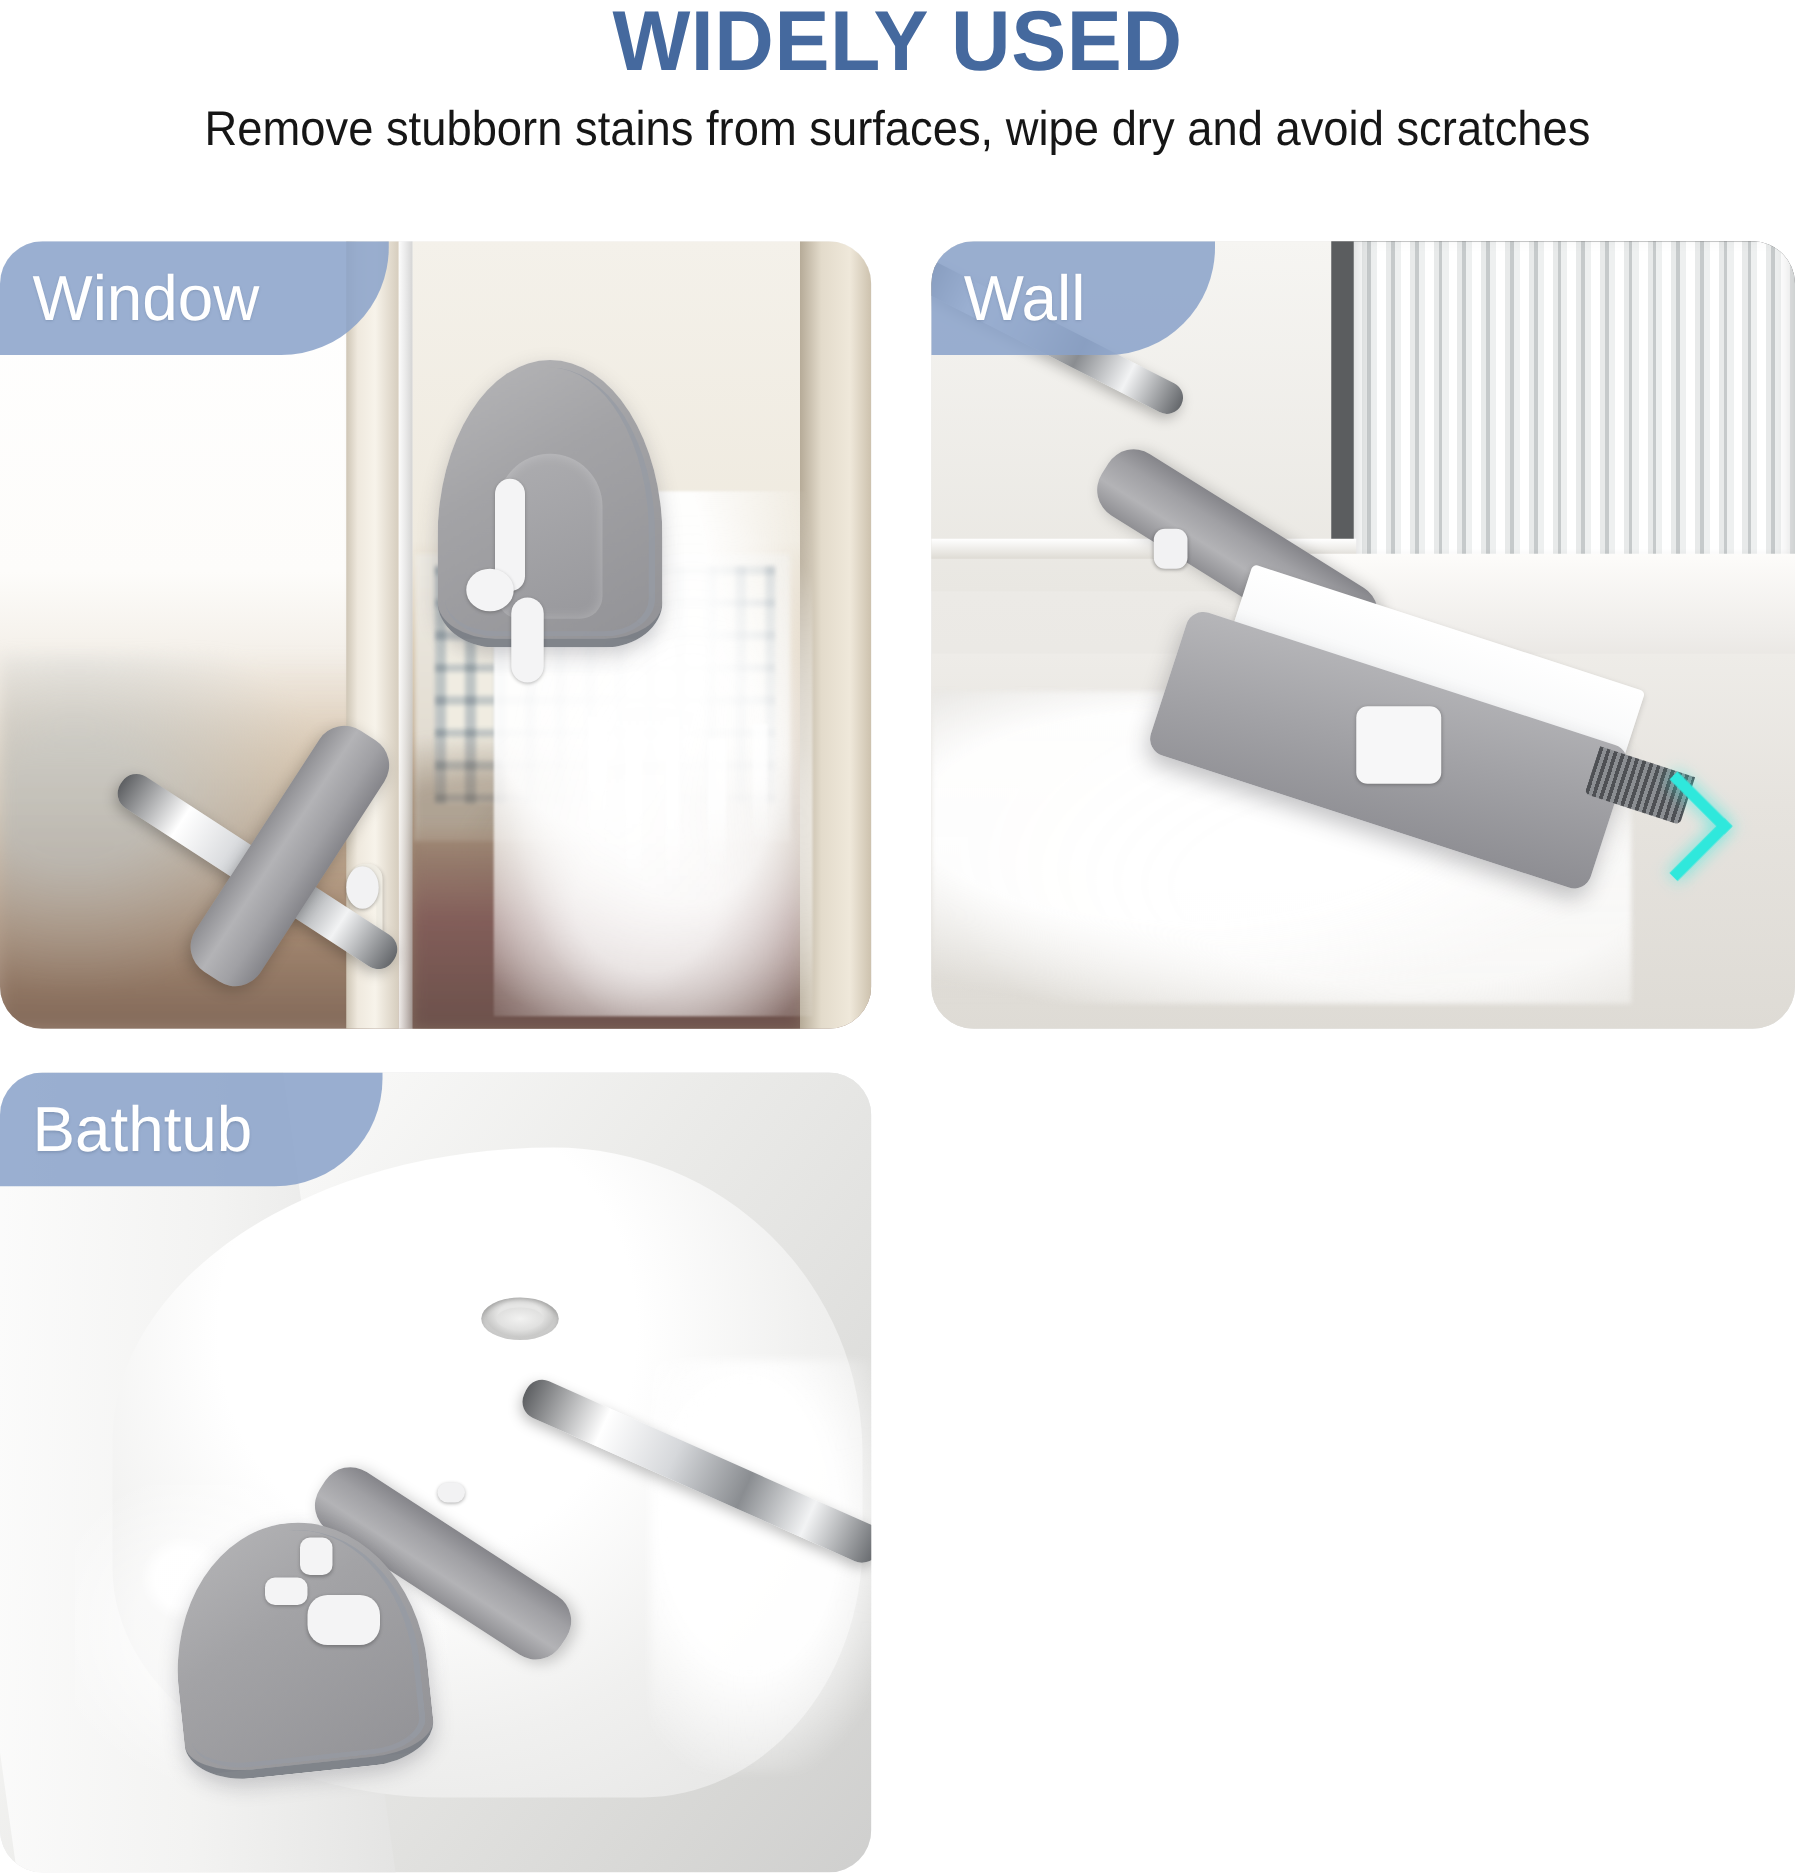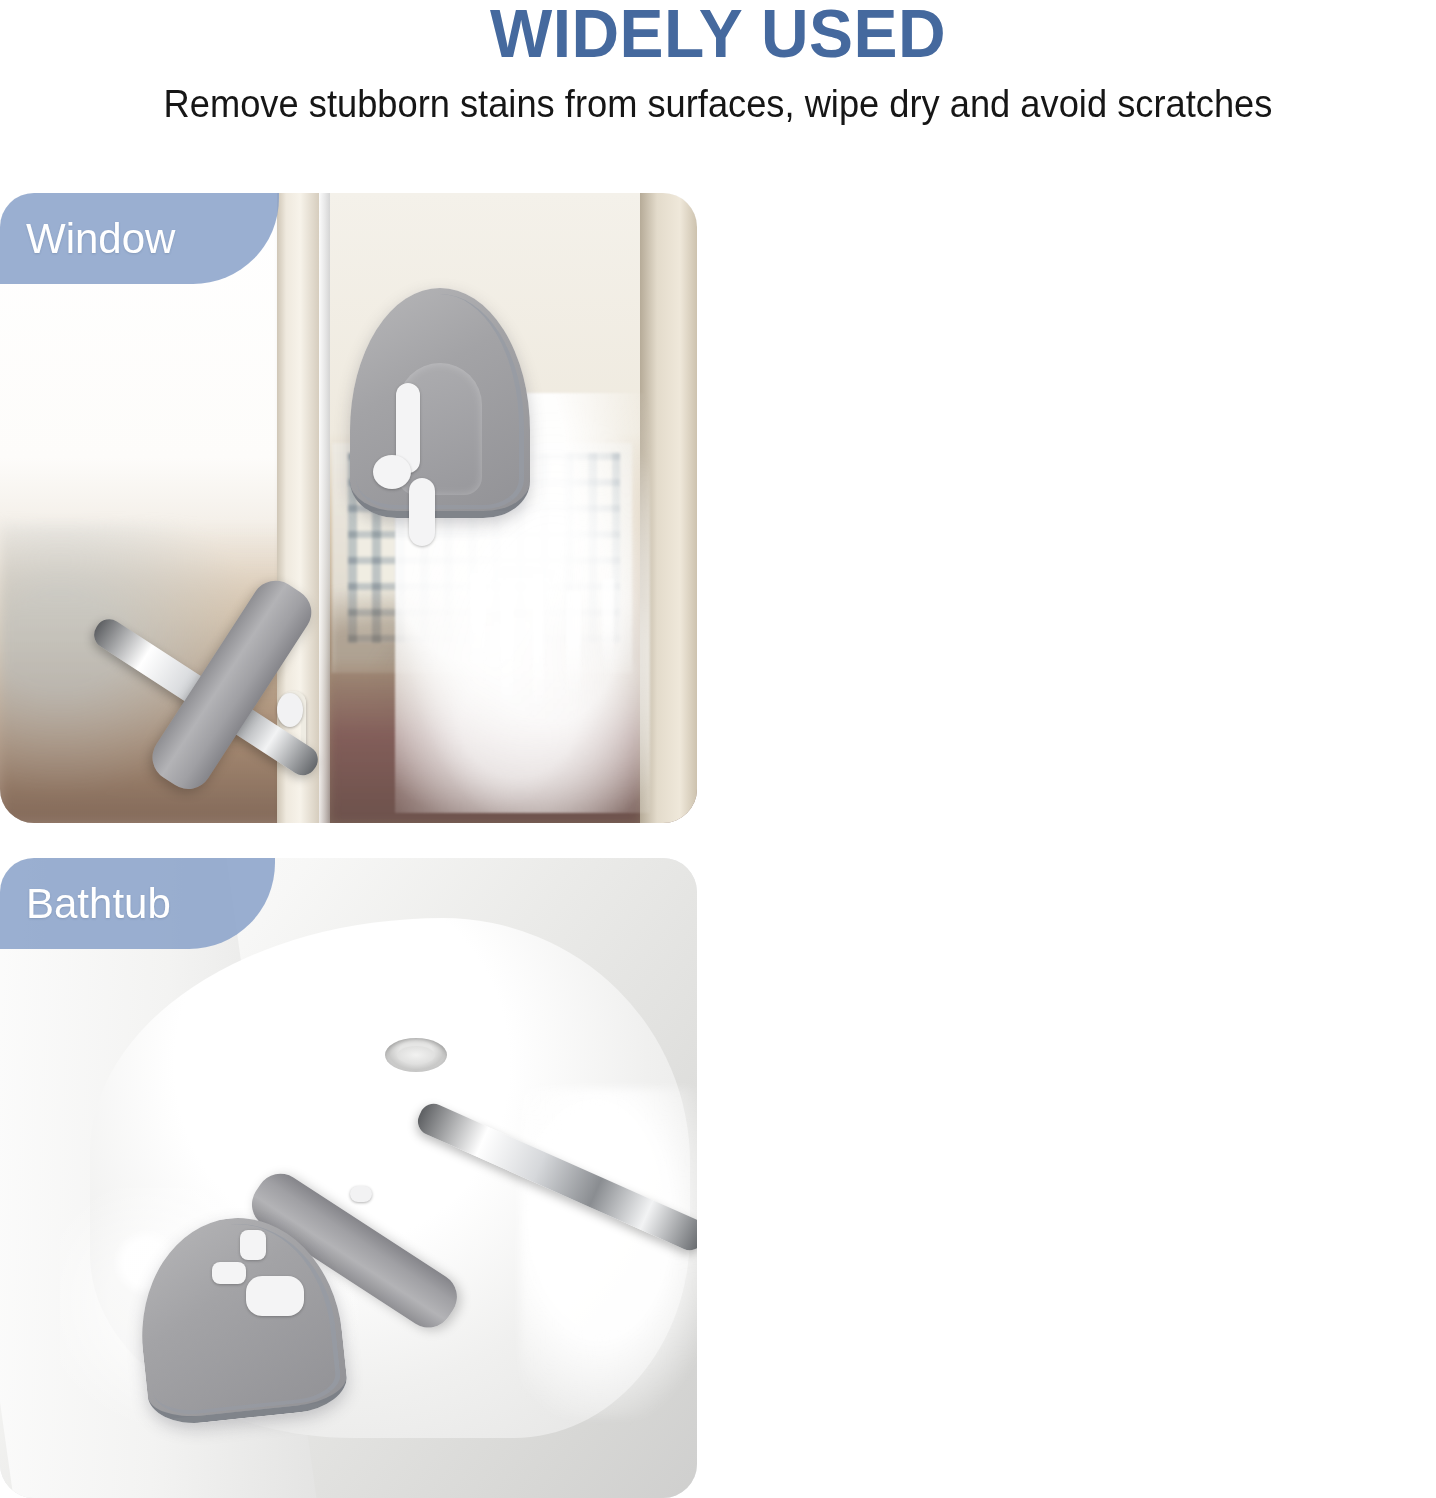--- a/index.html
+++ b/index.html
@@ -71,21 +71,21 @@
 
   
   .badge {
     position: absolute;
     left: 0;
     top: 0;
     height: 91px;
     background: rgba(137,162,201,0.86);
     border-bottom-right-radius: 86px;
     color: #ffffff;
-    font-size: 42px;
+    font-size: 51px;
     line-height: 91px;
     padding-left: 26px;
     padding-right: 104px;
     white-space: nowrap;
     z-index: 9;
     text-shadow: 0 1px 2px rgba(70,90,120,0.25);
   }
 
   
   .win-sky {
@@ -443,20 +443,44 @@
 
       <div class="pad" style="left:350px; top:95px;"></div>
       <div class="pad-neck" style="left:398px; top:170px;"></div>
       <div class="clip" style="left:396px; top:190px; width:24px; height:90px; border-radius:12px;"></div>
       <div class="clip" style="left:373px; top:262px; width:38px; height:34px; border-radius:50%;"></div>
       <div class="clip" style="left:409px; top:285px; width:26px; height:68px; border-radius:13px;"></div>
 
       <div class="badge">Window</div>
     </div>
 
+    <div class="panel p-wall">
+      <div class="wall-bg"></div>
+      <div class="wall-back"></div>
+      <div class="wall-door-frame"></div>
+      <div class="wall-ribbed"></div>
+      <div class="wall-ribbed-bot"></div>
+      <div class="wall-skirt"></div>
+      <div class="wall-sill"></div>
+      <div class="wall-floor"></div>
+      <div class="wall-foam"></div>
+
+      <div class="pole" style="left:-40px; top:118px; width:240px; height:26px; transform:rotate(27deg); transform-origin:100% 50%;"></div>
+      <div class="handle" style="left:110px; top:182px; width:58px; height:250px; transform:rotate(-58deg); transform-origin:50% 0%;"></div>
+      <div class="handle-btn" style="left:178px; top:230px; width:27px; height:32px; border-radius:9px;"></div>
+
+      <div class="wall-blade" style="left:237px; top:255px; width:330px; height:132px; transform:rotate(18deg); transform-origin:0 50%;"></div>
+      <div class="wall-head" style="left:190px; top:290px; width:370px; height:120px; transform:rotate(18deg); transform-origin:0 50%;"></div>
+      <div class="clip" style="left:340px; top:372px; width:68px; height:62px; border-radius:9px; background:#f7f7f8;"></div>
+      <div class="wall-bristle" style="left:535px; top:404px; width:80px; height:40px; transform:rotate(18deg); transform-origin:0 0;"></div>
+
+      <div class="arrow-cyan" style="left:566px; top:437px;"></div>
+
+      <div class="badge">Wall</div>
+    </div>
 
     <div class="panel p-bathtub">
       <div class="tub-bg"></div>
       <div class="tub-wall-left"></div>
       <div class="tub-basin"></div>
       <div class="tub-drain"></div>
       <div class="tub-highlight"></div>
       <div class="tub-suds"></div>
 
       <div class="pole" style="left:420px; top:240px; width:310px; height:32px; transform:rotate(24deg); transform-origin:0 50%;"></div>

